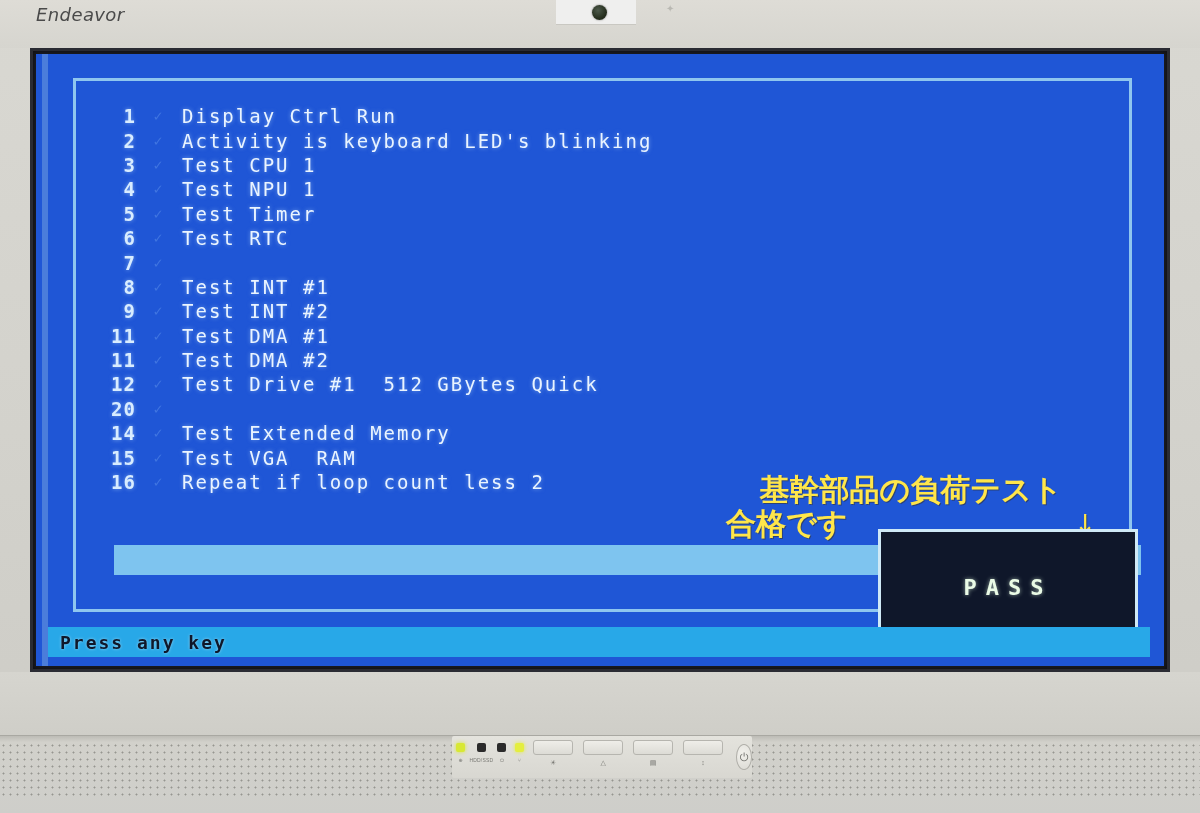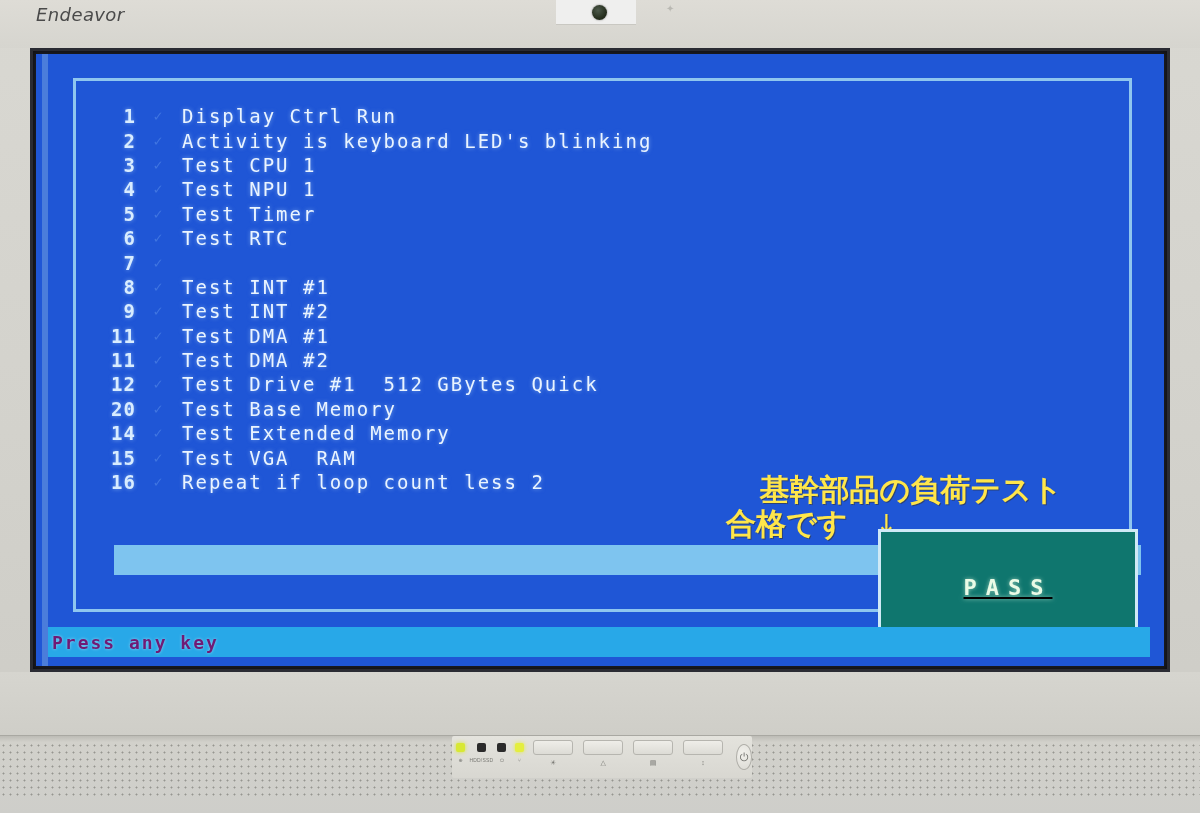--- a/index.html
+++ b/index.html
@@ -83,53 +83,53 @@
 
   
   #progress-bar{
     position:absolute;left:78px;top:491px;width:1027px;height:30px;
     background:#7ec4ef;
   }
 
   
   #pass-box{
     position:absolute;left:842px;top:475px;width:260px;height:117px;
-    background:#0f766e;
+    background:#0f172a;
     border:3px solid #cfe9f6;
     box-sizing:border-box;
-    display:flex;align-items:center;justify-content:center;text-decoration:underline;
+    display:flex;align-items:center;justify-content:center;
   }
   #pass-text{
     font-family:"DejaVu Sans Mono","Liberation Mono",monospace;
     font-size:22px;color:#eafbe6;letter-spacing:9px;font-weight:bold;
     text-shadow:0 0 4px rgba(230,255,230,.6);
   }
 
   
   #jp-annotation{
     position:absolute;left:690px;top:372px;width:370px;
     text-align:center;
     font-family:"DejaVu Sans", sans-serif;
     font-weight:bold;font-size:30px;line-height:34px;
     color:#ffe64a;
     text-shadow:1px 1px 0 rgba(60,40,0,.45);
     margin-top:47px;
   }
-  #jp-line2{display:flex;align-items:center;justify-content:flex-start;gap:28px;}
+  #jp-line2{display:flex;align-items:center;justify-content:space-between;gap:46px;}
   #jp-arrow{font-size:26px;color:#ffe64a;font-weight:normal;}
 
   
   #status-bar{
     position:absolute;left:12px;bottom:9px;right:14px;height:30px;
     background:#28a8e8;display:flex;align-items:center;
   }
   #status-text{
-    margin-left:4px;
+    margin-left:12px;
     font-family:"DejaVu Sans Mono","Liberation Mono",monospace;
-    font-size:18px;font-weight:bold;color:#701a75;letter-spacing:2px;
+    font-size:18px;font-weight:bold;color:#0f172a;letter-spacing:2px;
     text-shadow:0 0 3px rgba(255,255,255,.5);
   }
 
   
   #bezel-bottom{
     position:absolute;left:0;top:672px;width:1200px;height:63px;
     background:linear-gradient(180deg,#d6d5cf 0%,#cfcec8 100%);
   }
 
   
@@ -244,21 +244,20 @@
             <span class="test-name">Test DMA #2</span>
           </div>
           <div class="test-row">
             <span class="test-num">12</span>
             <span class="test-check">✓</span>
             <span class="test-name">Test Drive #1  512 GBytes Quick</span>
           </div>
           <div class="test-row">
             <span class="test-num">20</span>
             <span class="test-check">✓</span>
-            <span class="test-name">Test Base Memory</span>
           </div>
           <div class="test-row">
             <span class="test-num">14</span>
             <span class="test-check">✓</span>
             <span class="test-name">Test Extended Memory</span>
           </div>
           <div class="test-row">
             <span class="test-num">15</span>
             <span class="test-check">✓</span>
             <span class="test-name">Test VGA  RAM</span>

